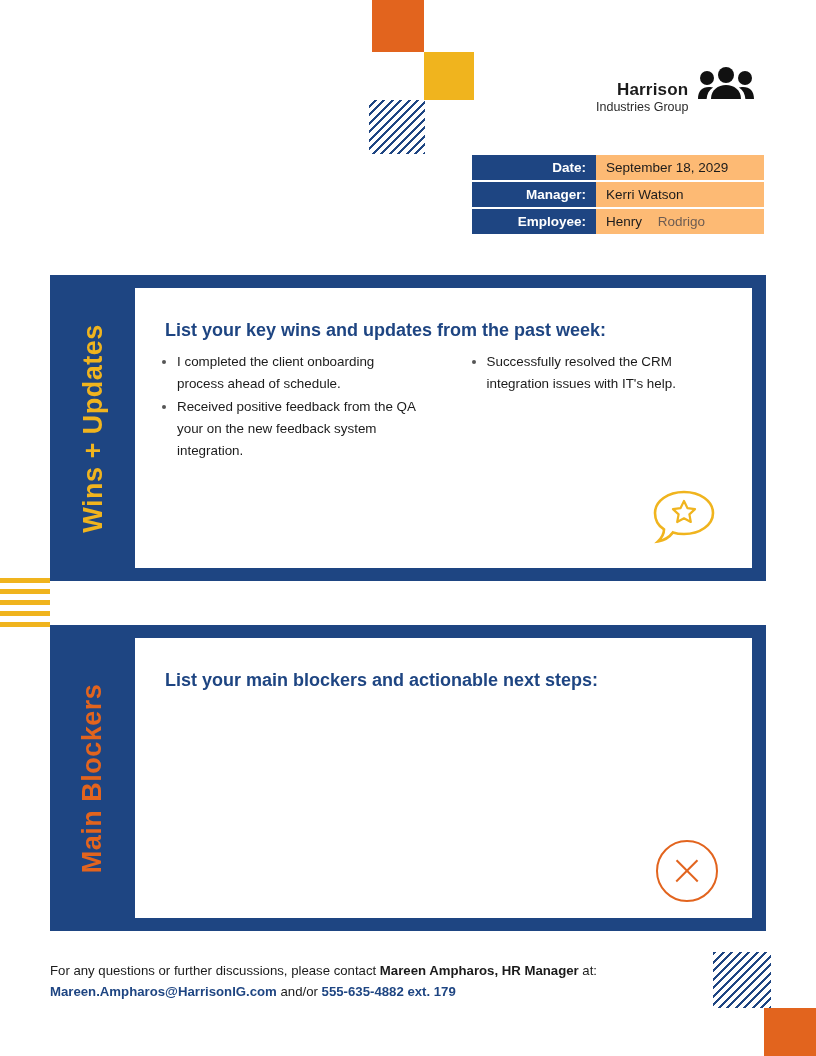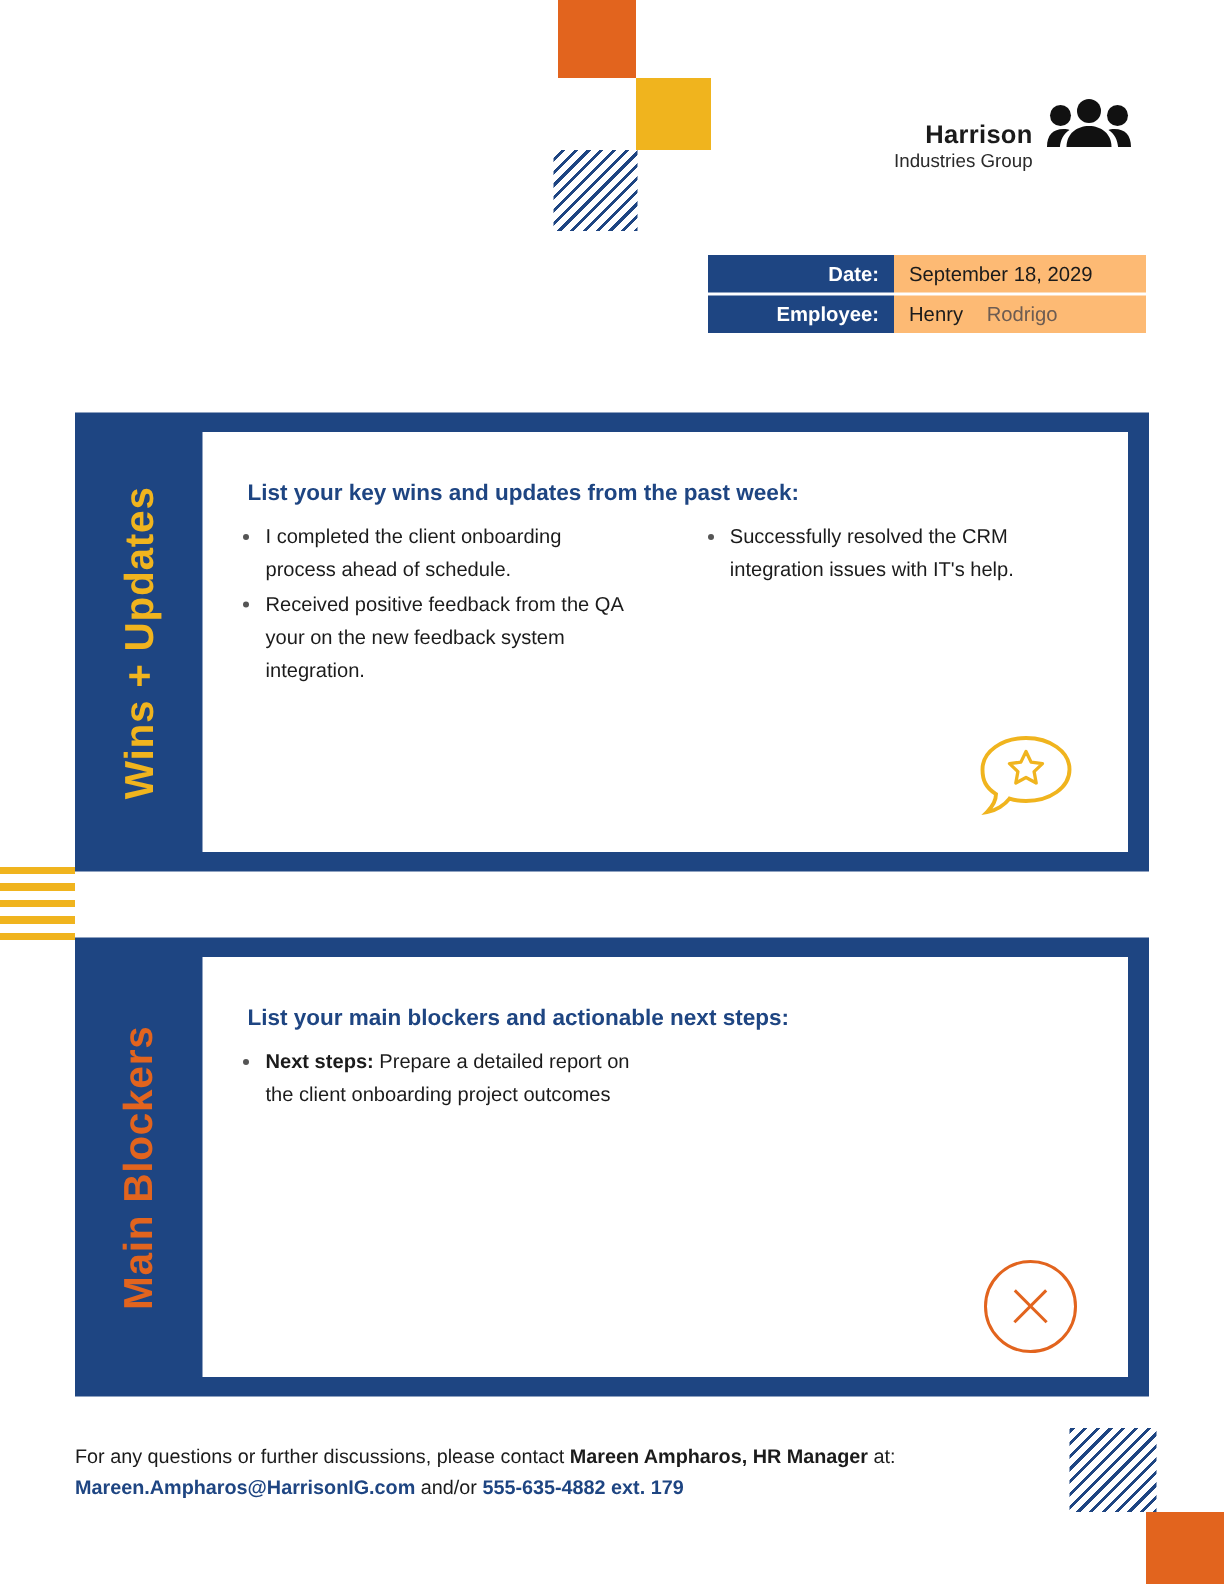--- a/index.html
+++ b/index.html
@@ -96,21 +96,21 @@
     color: #1e4582;
     font-size: 37px;
     font-weight: bold;
     line-height: 1.28;
   }
   .doc-title span { display: block; }
 
   
   .meta-table {
     position: absolute;
-    left: 472px; top: 168px;
+    left: 472px; top: 153px;
     width: 292px;
     border-collapse: separate;
     border-spacing: 0 2px;
   }
   .meta-table td {
     font-size: 13.5px;
     padding: 5px 10px;
     vertical-align: middle;
   }
   .meta-label {
@@ -153,21 +153,21 @@
   .side-blockers { color: #e2641e; }
 
   .panel-card {
     position: absolute;
     left: 85px; top: 13px;
     width: 617px; height: 280px;
     background: #ffffff;
   }
   .card-heading {
     color: #1e4582;
-    font-size: 15px;
+    font-size: 18px;
     font-weight: bold;
     padding: 32px 28px 0 30px;
   }
   .card-cols {
     display: flex;
     padding: 10px 22px 0 16px;
     gap: 40px;
   }
   .card-col { width: 50%; }
   .card-col ul {
@@ -250,20 +250,24 @@
 </div>
 
 <div class="doc-title">
 </div>
 
 <table class="meta-table">
   <tbody>
       <tr>
     <td class="meta-label">Date:</td>
     <td class="meta-value">September 18, 2029</td>
+  </tr>
+  <tr>
+    <td class="meta-label">Manager:</td>
+    <td class="meta-value">Kerri Watson</td>
   </tr>
   <tr>
     <td class="meta-label">Employee:</td>
     <td class="meta-value"><span>Henry </span><span class="muted">Rodrigo</span></td>
   </tr>
 </tbody>
   </table>
 
 <div class="panel panel-wins">
   <div class="panel-side">
@@ -293,25 +297,20 @@
   </div>
 </div>
 
 <div class="panel panel-blockers">
   <div class="panel-side">
     <div class="panel-side-text side-blockers">Main Blockers</div>
   </div>
   <div class="panel-card">
     <div class="card-heading">List your main blockers and actionable next steps:</div>
     <div class="card-cols">
-      <div class="card-col">
-        <ul>
-          <li><b>Next steps:</b><span> Prepare a detailed report on the client onboarding project outcomes</span></li>
-        </ul>
-      </div>
     </div>
     <div class="icon-cross"></div>
   </div>
 </div>
 
 <div class="footer">
   <span>For any questions or further discussions, please contact </span><b>Mareen Ampharos, HR Manager</b><span> at:</span><br>
   <a class="contact" href="#" style="text-decoration:none;">Mareen.Ampharos@HarrisonIG.com</a><span class="plain"> and/or </span><span class="contact">555-635-4882 ext. 179</span>
 </div>
 

